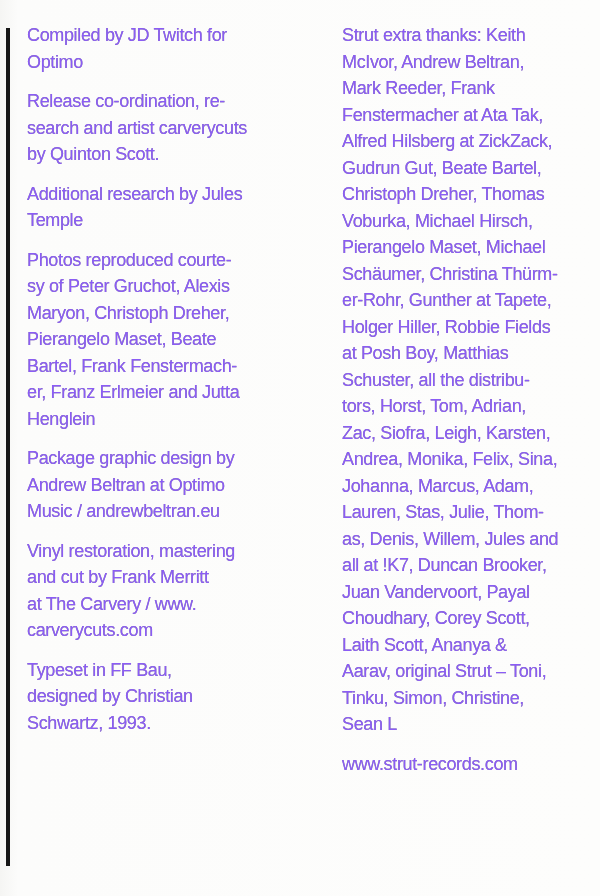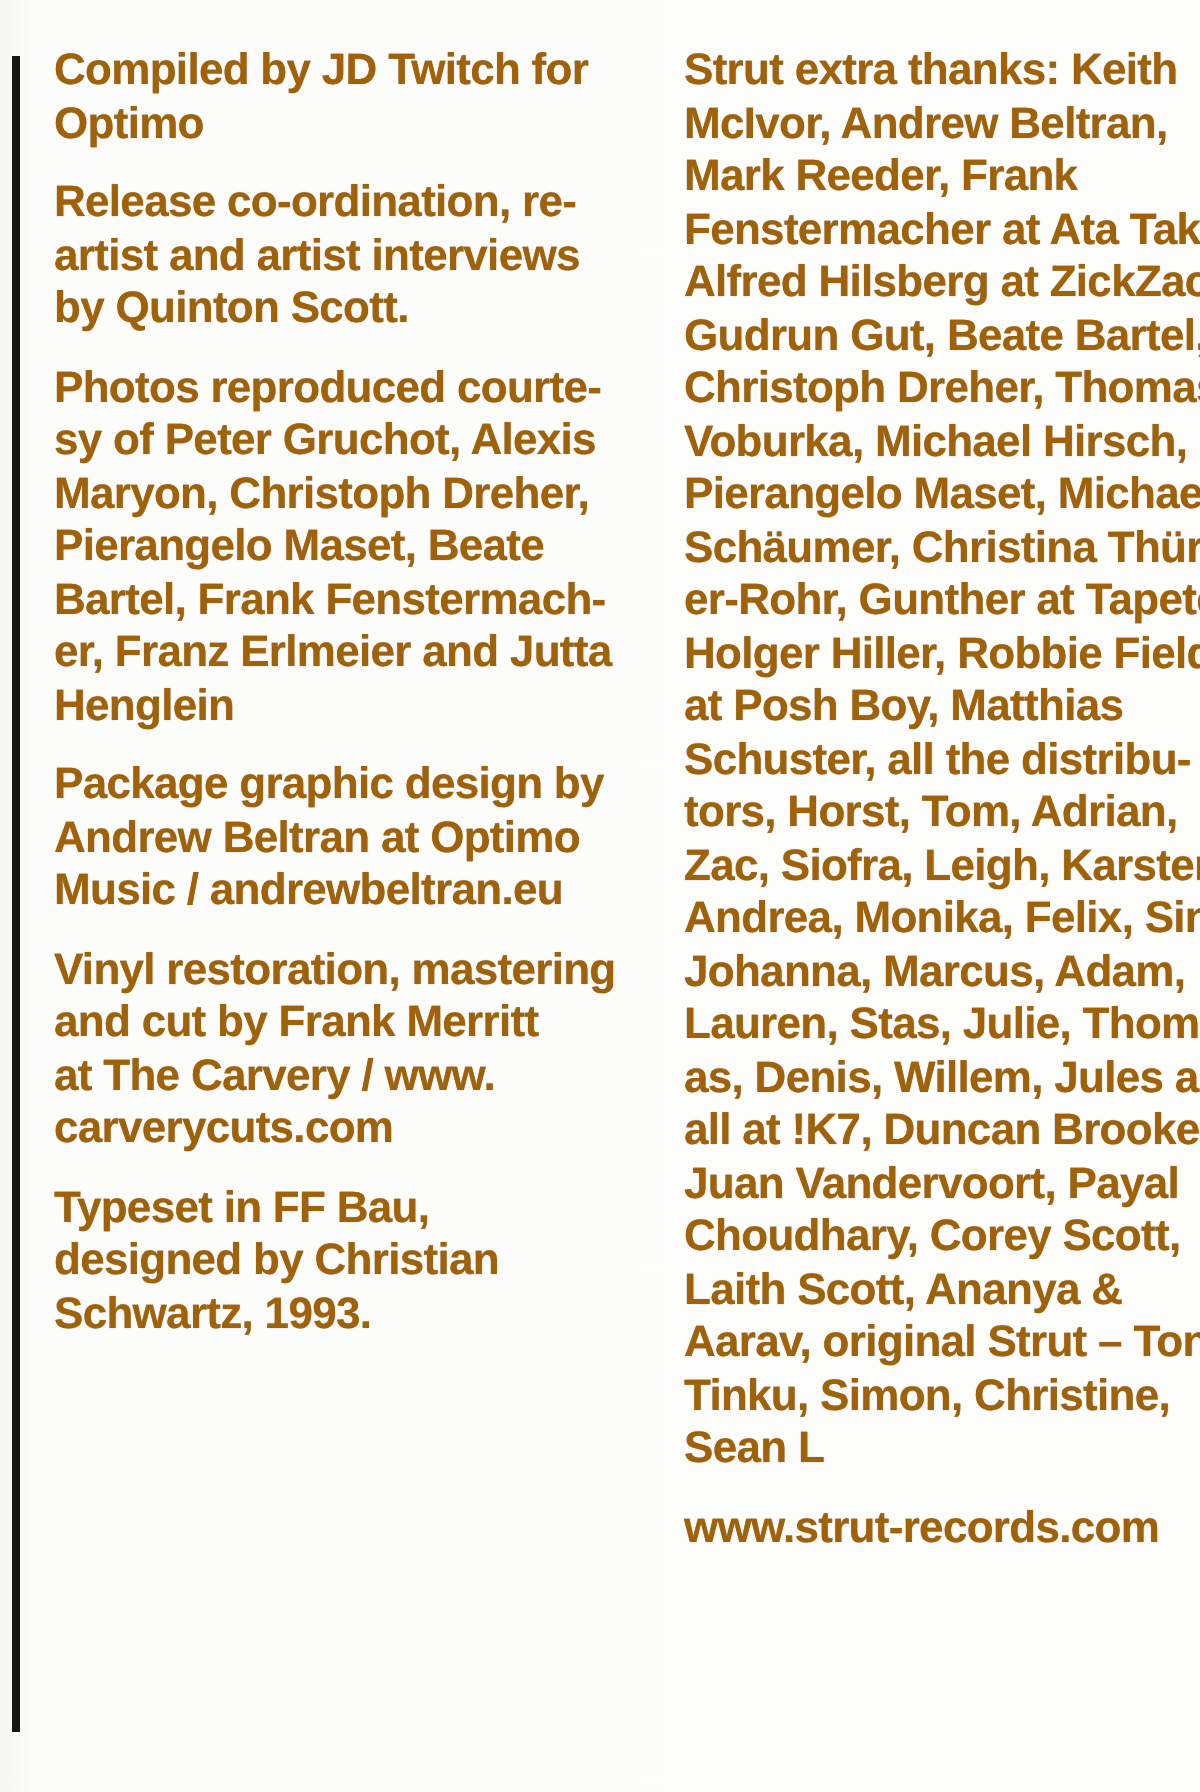--- a/index.html
+++ b/index.html
@@ -23,40 +23,41 @@
     height: 838px;
   }
   .col {
     position: absolute;
     top: 22px;
   }
   .col-left  { left: 27px;  width: 278px; }
   .col-right { left: 318px; width: 280px; margin-left: 24px; }
   .col p {
     margin: 0 0 13px 0;
-    font-size: 22px;
+    font-size: 18px;
     line-height: 26.5px;
     letter-spacing: -0.35px;
     white-space: pre;
-    color: #a16207;
+    color: #8b5cf6;
     text-shadow: 0 0 0.5px rgba(44,44,44,0.55);
-    font-weight: bold;
   }
 </style>
 </head>
 <body>
 
 <div class="margin-rule" style="background:#161616;"></div>
 
 <div class="col col-left">
   <p>Compiled by JD Twitch for
 Optimo</p>
   <p>Release co-ordination, re-
-artist and artist interviews
+search and artist carverycuts
 by Quinton Scott.</p>
+  <p>Additional research by Jules
+Temple</p>
   <p>Photos reproduced courte-
 sy of Peter Gruchot, Alexis
 Maryon, Christoph Dreher,
 Pierangelo Maset, Beate
 Bartel, Frank Fenstermach-
 er, Franz Erlmeier and Jutta
 Henglein</p>
   <p>Package graphic design by
 Andrew Beltran at Optimo
 Music / andrewbeltran.eu</p>

